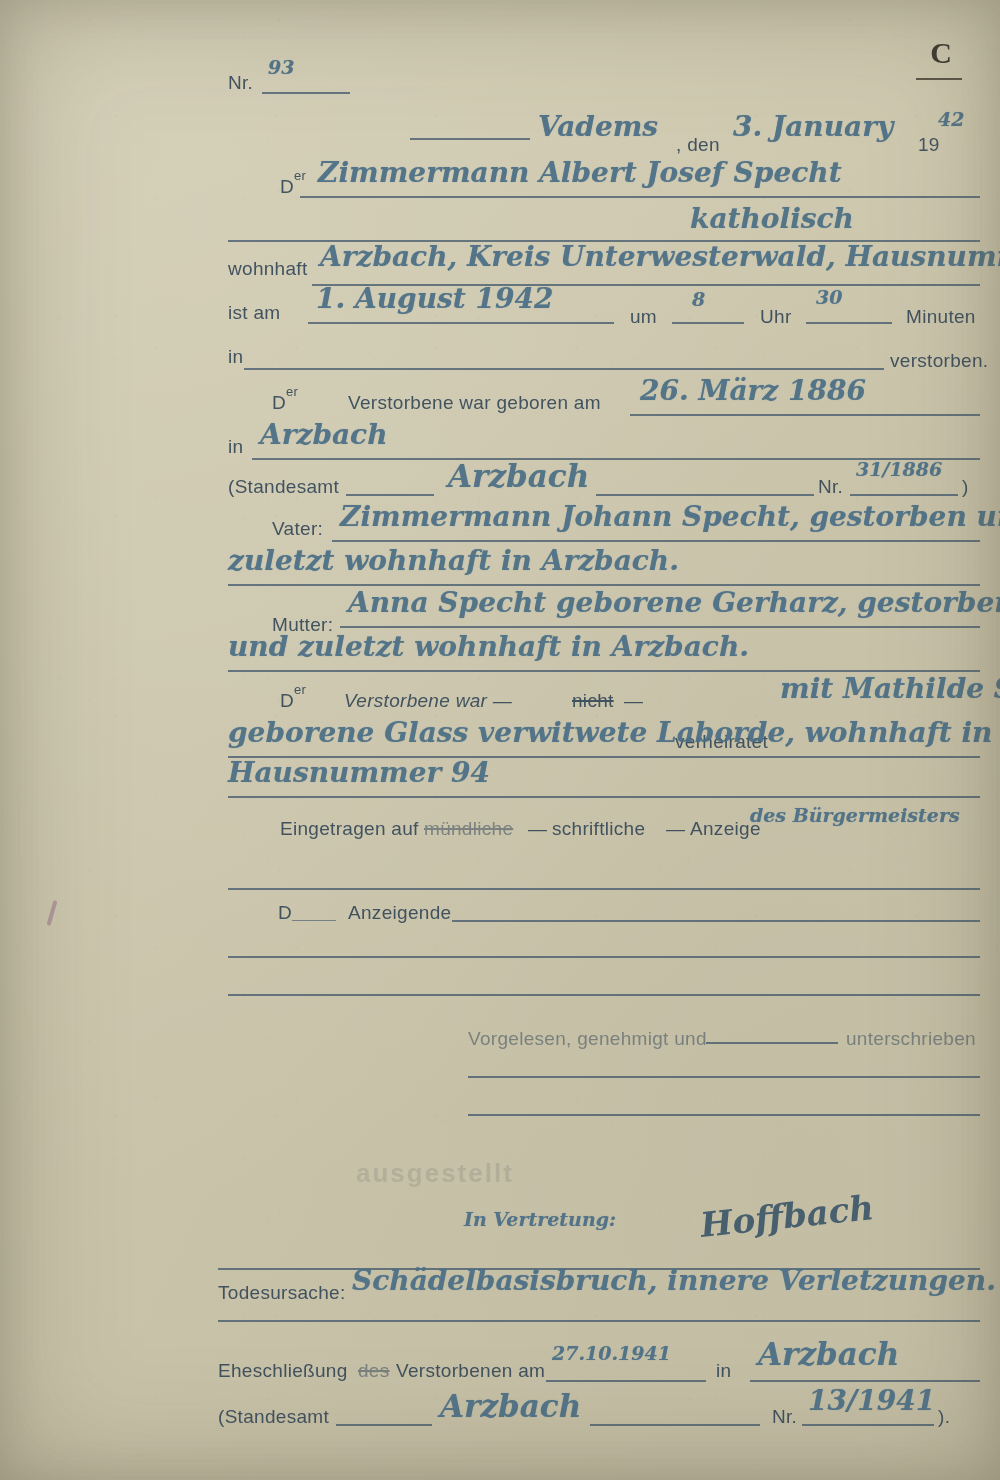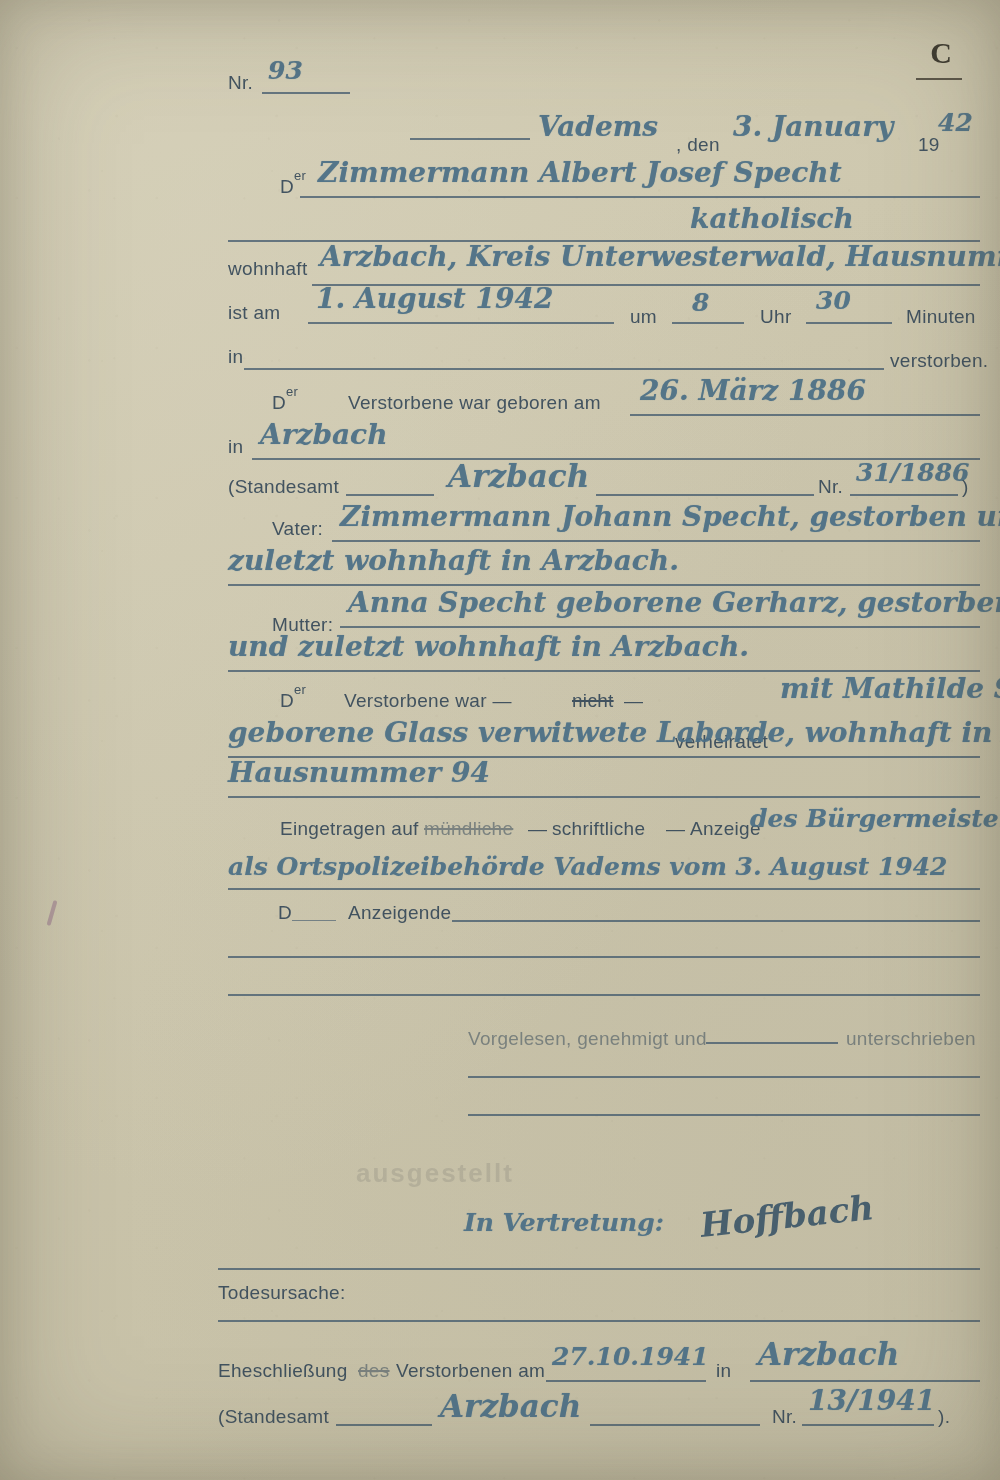--- a/index.html
+++ b/index.html
@@ -73,21 +73,21 @@
     color: #4b6f86;
     font-family: "DejaVu Serif", serif;
     font-style: italic;
     font-weight: bold;
     white-space: nowrap;
     transform-origin: left bottom;
     text-shadow: 0 0 1px rgba(75,111,134,.55);
     opacity: .93;
   }
   .hand.sm { font-size: 21px; }
-  .hand.md { font-size: 25px; }
+  .hand.md { font-size: 19px; }
   .hand.lg { font-size: 28px; }
   .hand.xl { font-size: 31px; }
 
   .corner-letter {
     position: absolute;
     right: 48px;
     top: 36px;
     font-size: 30px;
     font-weight: bold;
     color: #3d3a30;
@@ -204,38 +204,37 @@
   <div class="rule" style="left:228px; top:584px; width:752px;"></div>
 
   <div class="printed" style="left:272px; top:604px;margin-top:10px;">Mutter:</div>
   <div class="hand lg" style="left:348px; top:586px;">Anna Specht geborene Gerharz, gestorben</div>
   <div class="rule" style="left:340px; top:626px; width:640px;"></div>
   <div class="hand lg" style="left:228px; top:630px;">und zuletzt wohnhaft in Arzbach.</div>
   <div class="rule" style="left:228px; top:670px; width:752px;"></div>
 
   <div class="printed" style="left:280px; top:690px;">D</div>
   <div class="printed" style="left:294px; top:682px; font-size:13px;">er</div>
-  <div class="printed" style="left:344px; top:690px;">Verstorbene war —</div>
+  <div class="printed" style="left:344px; top:690px;font-style:italic;">Verstorbene war —</div>
   <div class="printed strike" style="left:572px; top:690px;">nicht</div>
   <div class="printed" style="left:624px; top:690px;">—</div>
   <div class="printed" style="left:675px; top:690px;margin-top:41px;">verheiratet</div>
   <div class="hand lg" style="left:780px; top:672px;">mit Mathilde Specht</div>
   <div class="hand lg" style="left:228px; top:716px;">geborene Glass verwitwete Laborde, wohnhaft in Arzbach,</div>
   <div class="rule" style="left:228px; top:756px; width:752px;"></div>
   <div class="hand lg" style="left:228px; top:756px;">Hausnummer 94</div>
   <div class="rule" style="left:228px; top:796px; width:752px;"></div>
 
   <div class="printed" style="left:280px; top:818px;">Eingetragen auf</div>
   <div class="printed strike faded" style="left:424px; top:818px;">mündliche</div>
   <div class="printed" style="left:528px; top:818px;">—</div>
   <div class="printed" style="left:552px; top:818px;">schriftliche</div>
   <div class="printed" style="left:666px; top:818px;">—</div>
   <div class="printed" style="left:690px; top:818px;">Anzeige</div>
   <div class="hand md" style="left:750px; top:804px;">des Bürgermeisters</div>
-  <div class="hand md" style="left:228px; top:852px;">als Ortspolizeibehörde Vadems vom 3. August 1942</div>
   <div class="rule" style="left:228px; top:888px; width:752px;"></div>
 
   <div class="printed" style="left:278px; top:902px;">D</div>
   <div class="rule thin" style="left:292px; top:920px; width:44px;"></div>
   <div class="printed" style="left:348px; top:902px;">Anzeigende</div>
   <div class="rule" style="left:452px; top:920px; width:528px;"></div>
 
   <div class="rule" style="left:228px; top:956px; width:752px;"></div>
   <div class="rule" style="left:228px; top:994px; width:752px;"></div>
 
@@ -245,20 +244,21 @@
   <div class="rule" style="left:468px; top:1076px; width:512px;"></div>
   <div class="rule" style="left:468px; top:1114px; width:512px;"></div>
 
   <div class="stamp-ghost" style="left:356px; top:1158px;">ausgestellt</div>
 
   <div class="hand md" style="left:464px; top:1208px;">In Vertretung:</div>
   <div class="signature" style="left:700px; top:1196px;">Hoffbach</div>
 
   <div class="rule" style="left:218px; top:1268px; width:762px;"></div>
   <div class="printed" style="left:218px; top:1282px;">Todesursache:</div>
+  <div class="hand lg" style="left:352px; top:1264px;">Schädelbasisbruch, innere Verletzungen.</div>
   <div class="rule" style="left:218px; top:1320px; width:762px;"></div>
 
   <div class="printed" style="left:218px; top:1360px;">Eheschließung</div>
   <div class="printed strike faded" style="left:358px; top:1360px;">des</div>
   <div class="printed" style="left:396px; top:1360px;">Verstorbenen am</div>
   <div class="hand md" style="left:552px; top:1342px;">27.10.1941</div>
   <div class="printed" style="left:716px; top:1360px;">in</div>
   <div class="hand xl" style="left:758px; top:1336px;">Arzbach</div>
   <div class="rule" style="left:546px; top:1380px; width:160px;"></div>
   <div class="rule" style="left:750px; top:1380px; width:230px;"></div>

